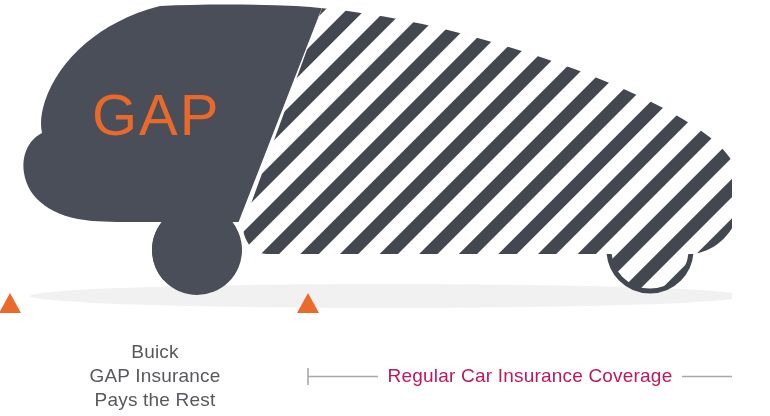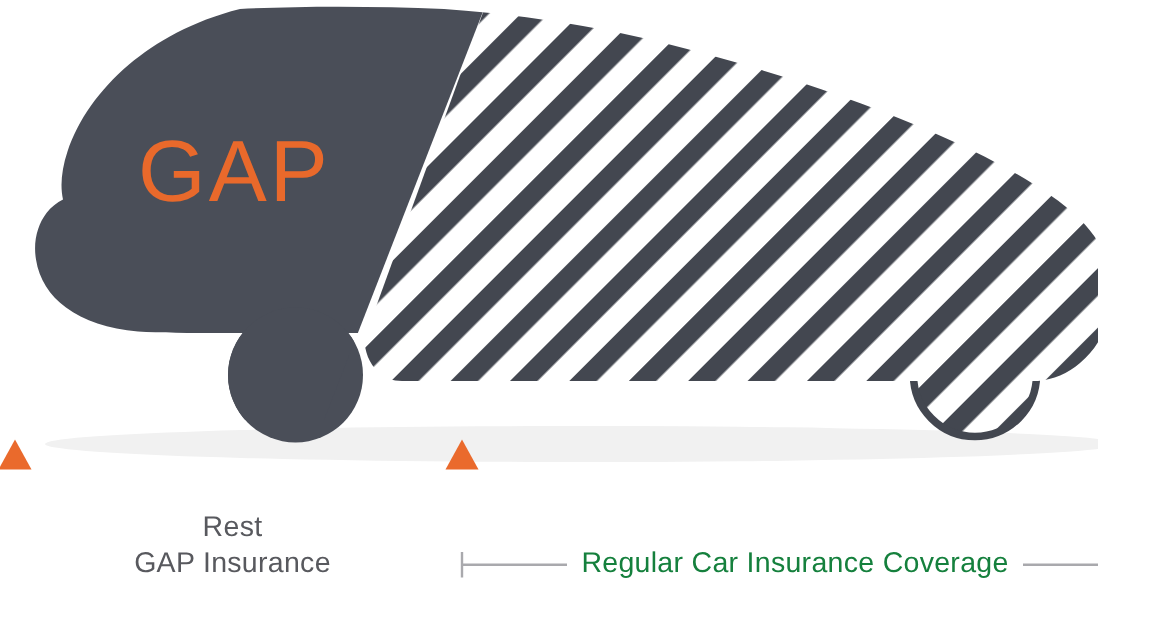--- a/index.html
+++ b/index.html
@@ -38,21 +38,21 @@
     letter-spacing: 0.2px;
     white-space: nowrap;
   }
   .caption-left div { display: block; }
   .caption-right {
     position: absolute;
     left: 370px;
     top: 364px;
     width: 320px;
     text-align: center;
-    color: #15803d;
+    color: #be185d;
     font-family: "Liberation Sans", sans-serif;
     font-size: 19px;
     line-height: 24px;
     letter-spacing: 0.2px;
     white-space: nowrap;
   }
   .gap-word {
     position: absolute;
     left: 92px;
     top: 86px;
@@ -150,19 +150,20 @@
       <line x1="752" y1="368" x2="752" y2="385"></line>
     </g>
 
     <polygon points="10,293 21,313 -1,313" fill="#ea6a2c"></polygon>
     <polygon points="308,293 319,313 297,313" fill="#ea6a2c"></polygon>
   </svg>
 
   <div class="gap-word">GAP</div>
 
   <div class="caption-left">
-    <div>Rest</div>
+    <div>Buick</div>
     <div>GAP Insurance</div>
+    <div>Pays the Rest</div>
   </div>
 
   <div class="caption-right">Regular Car Insurance Coverage</div>
 
 </div>
 
 </body></html>

